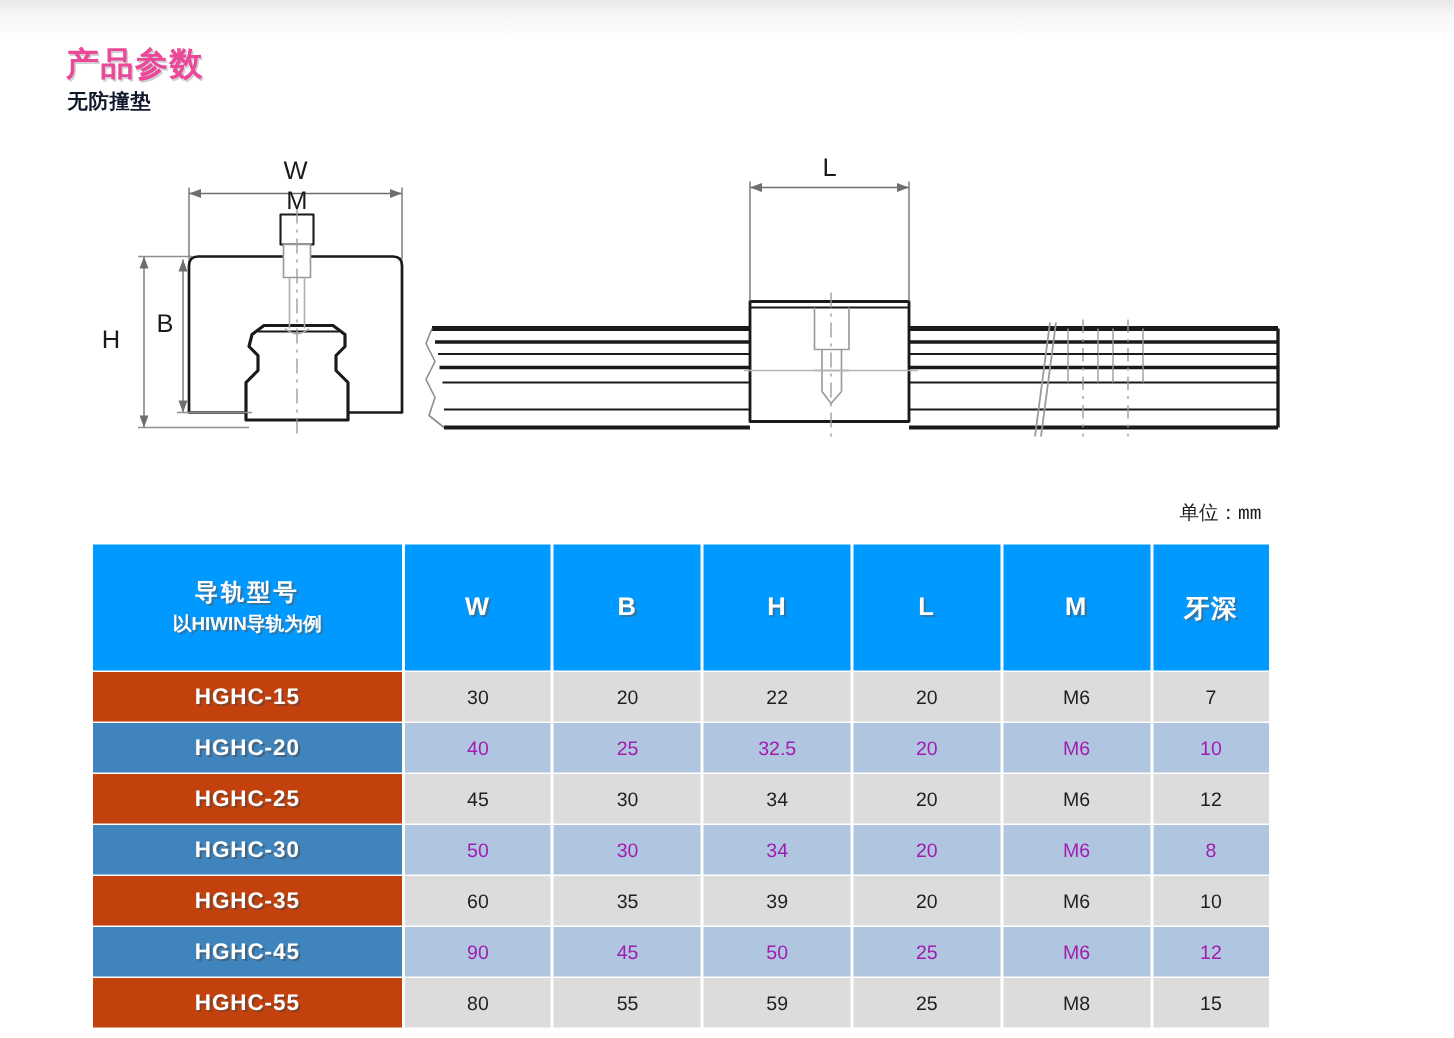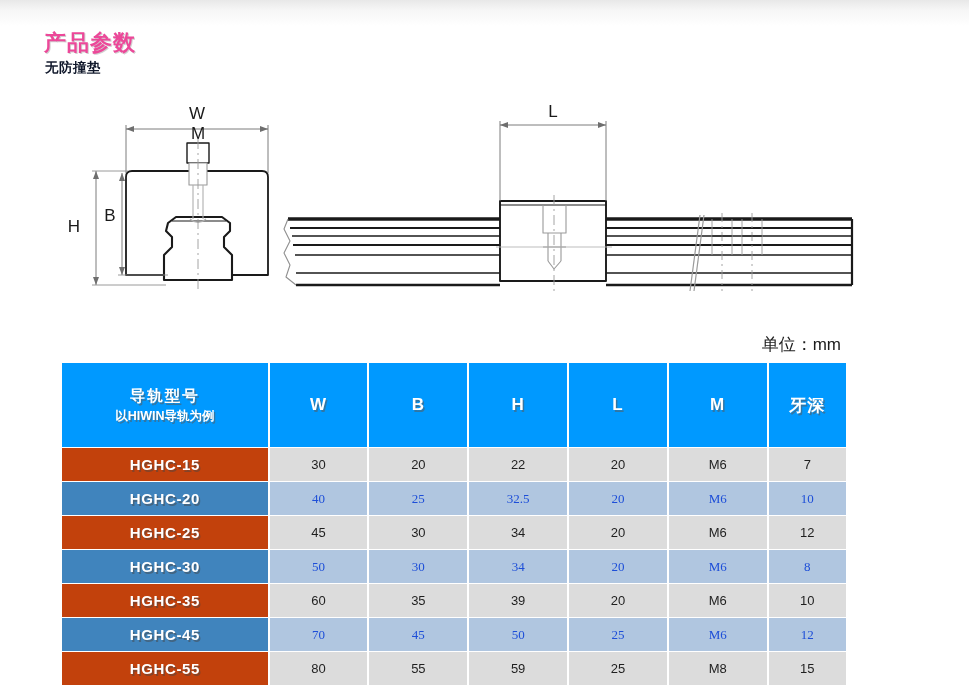--- a/index.html
+++ b/index.html
@@ -44,22 +44,23 @@
     top: 95px;
     width: 969px;
     height: 225px;
   }
   .drawing-svg { display: block; }
 
   .unit-note {
     position: absolute;
     right: 128px;
     top: 333px;
-    font-size: 17px;
+    font-size: 13px;
     color: #1c1c1c;
+    font-family: Liberation Mono, monospace;
   }
 
   
   .spec-table {
     position: absolute;
     left: 60px;
     top: 362px;
     width: 788px;
     border-collapse: separate;
     border-spacing: 2px 1px;
@@ -101,21 +102,21 @@
   td.model-cell {
     font-size: 15px;
     font-weight: bold;
     color: #ffffff;
     letter-spacing: .6px;
     text-shadow: 1.5px 1.5px 0 rgba(70,70,70,.5);
   }
   tr.row-gray td.model-cell { background: #c2410c; }
   tr.row-blue td.model-cell { background: #4084bd; margin-left: 12px; }
   tr.row-gray td.val-cell   { background: #dcdcdc; color: #1f1f1f; }
-  tr.row-blue td.val-cell   { background: #b0c6e0; color: #1d4ed8; font-family: Liberation Serif, serif; }
+  tr.row-blue td.val-cell   { background: #b0c6e0; color: #a21caf; }
 </style>
 </head>
 <body>
 
 <div class="page-title">产品参数</div>
 <div class="page-subtitle">无防撞垫</div>
 
 <div class="drawings">
   <svg class="drawing-svg" width="969" height="225" viewBox="0 0 969 225">
     <g fill="none" stroke="#1a1a1a" stroke-width="1.6" stroke-linejoin="round">
@@ -290,21 +291,21 @@
         <td class="model-cell">HGHC-35</td>
         <td class="val-cell">60</td>
         <td class="val-cell">35</td>
         <td class="val-cell">39</td>
         <td class="val-cell">20</td>
         <td class="val-cell">M6</td>
         <td class="val-cell">10</td>
       </tr>
       <tr class="row-blue">
         <td class="model-cell">HGHC-45</td>
-        <td class="val-cell">70</td>
+        <td class="val-cell">90</td>
         <td class="val-cell">45</td>
         <td class="val-cell">50</td>
         <td class="val-cell">25</td>
         <td class="val-cell">M6</td>
         <td class="val-cell">12</td>
       </tr>
       <tr class="row-gray">
         <td class="model-cell">HGHC-55</td>
         <td class="val-cell">80</td>
         <td class="val-cell">55</td>

